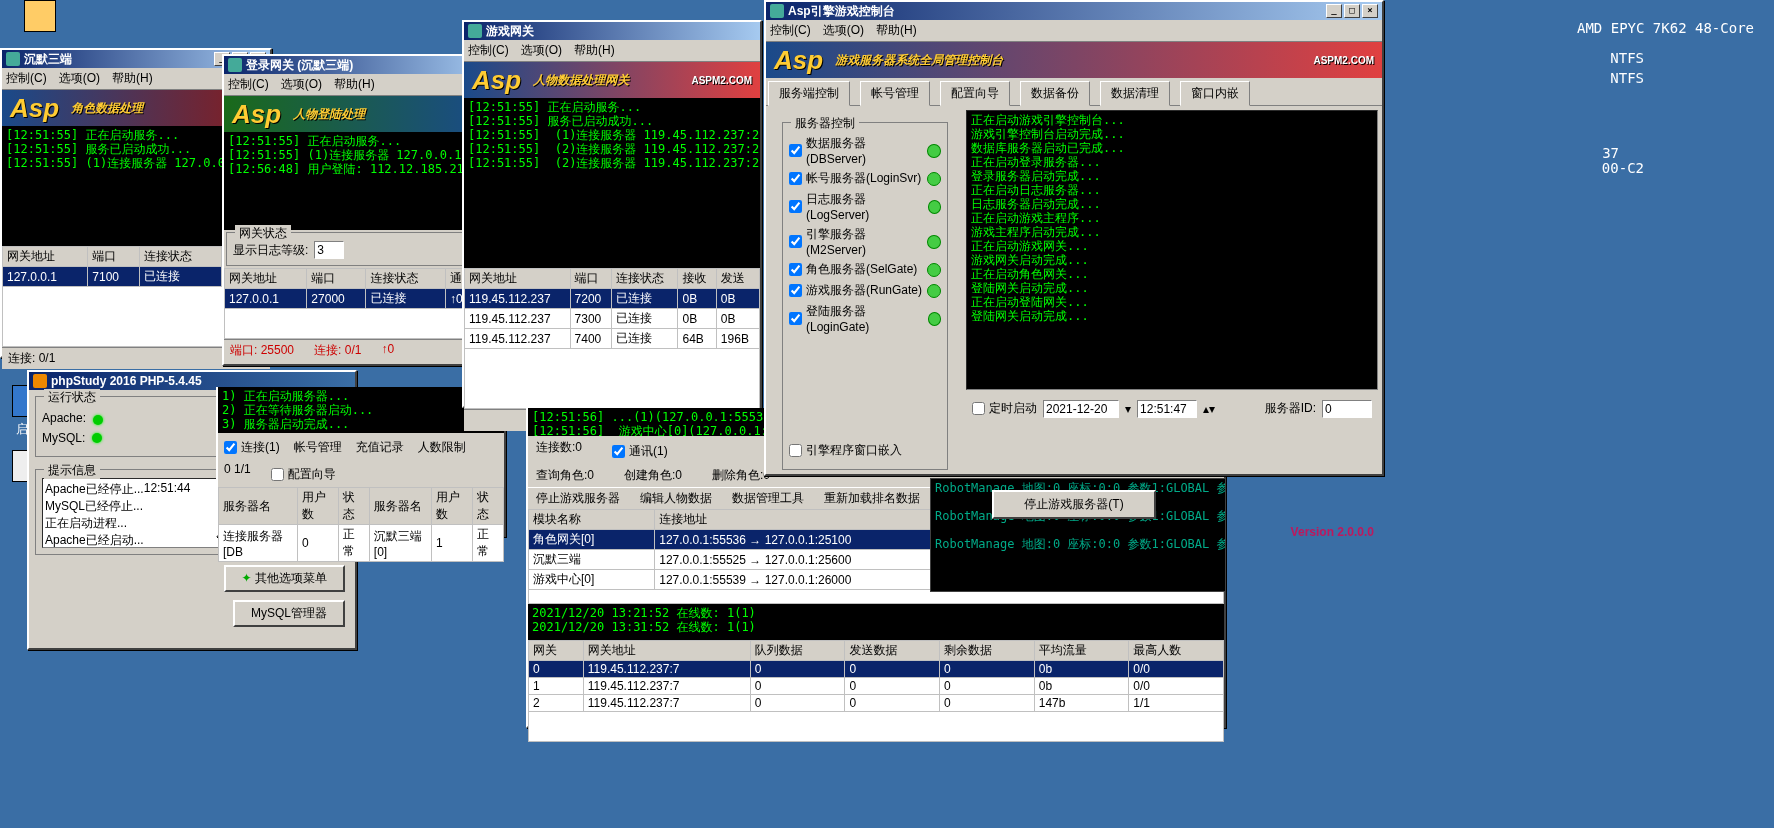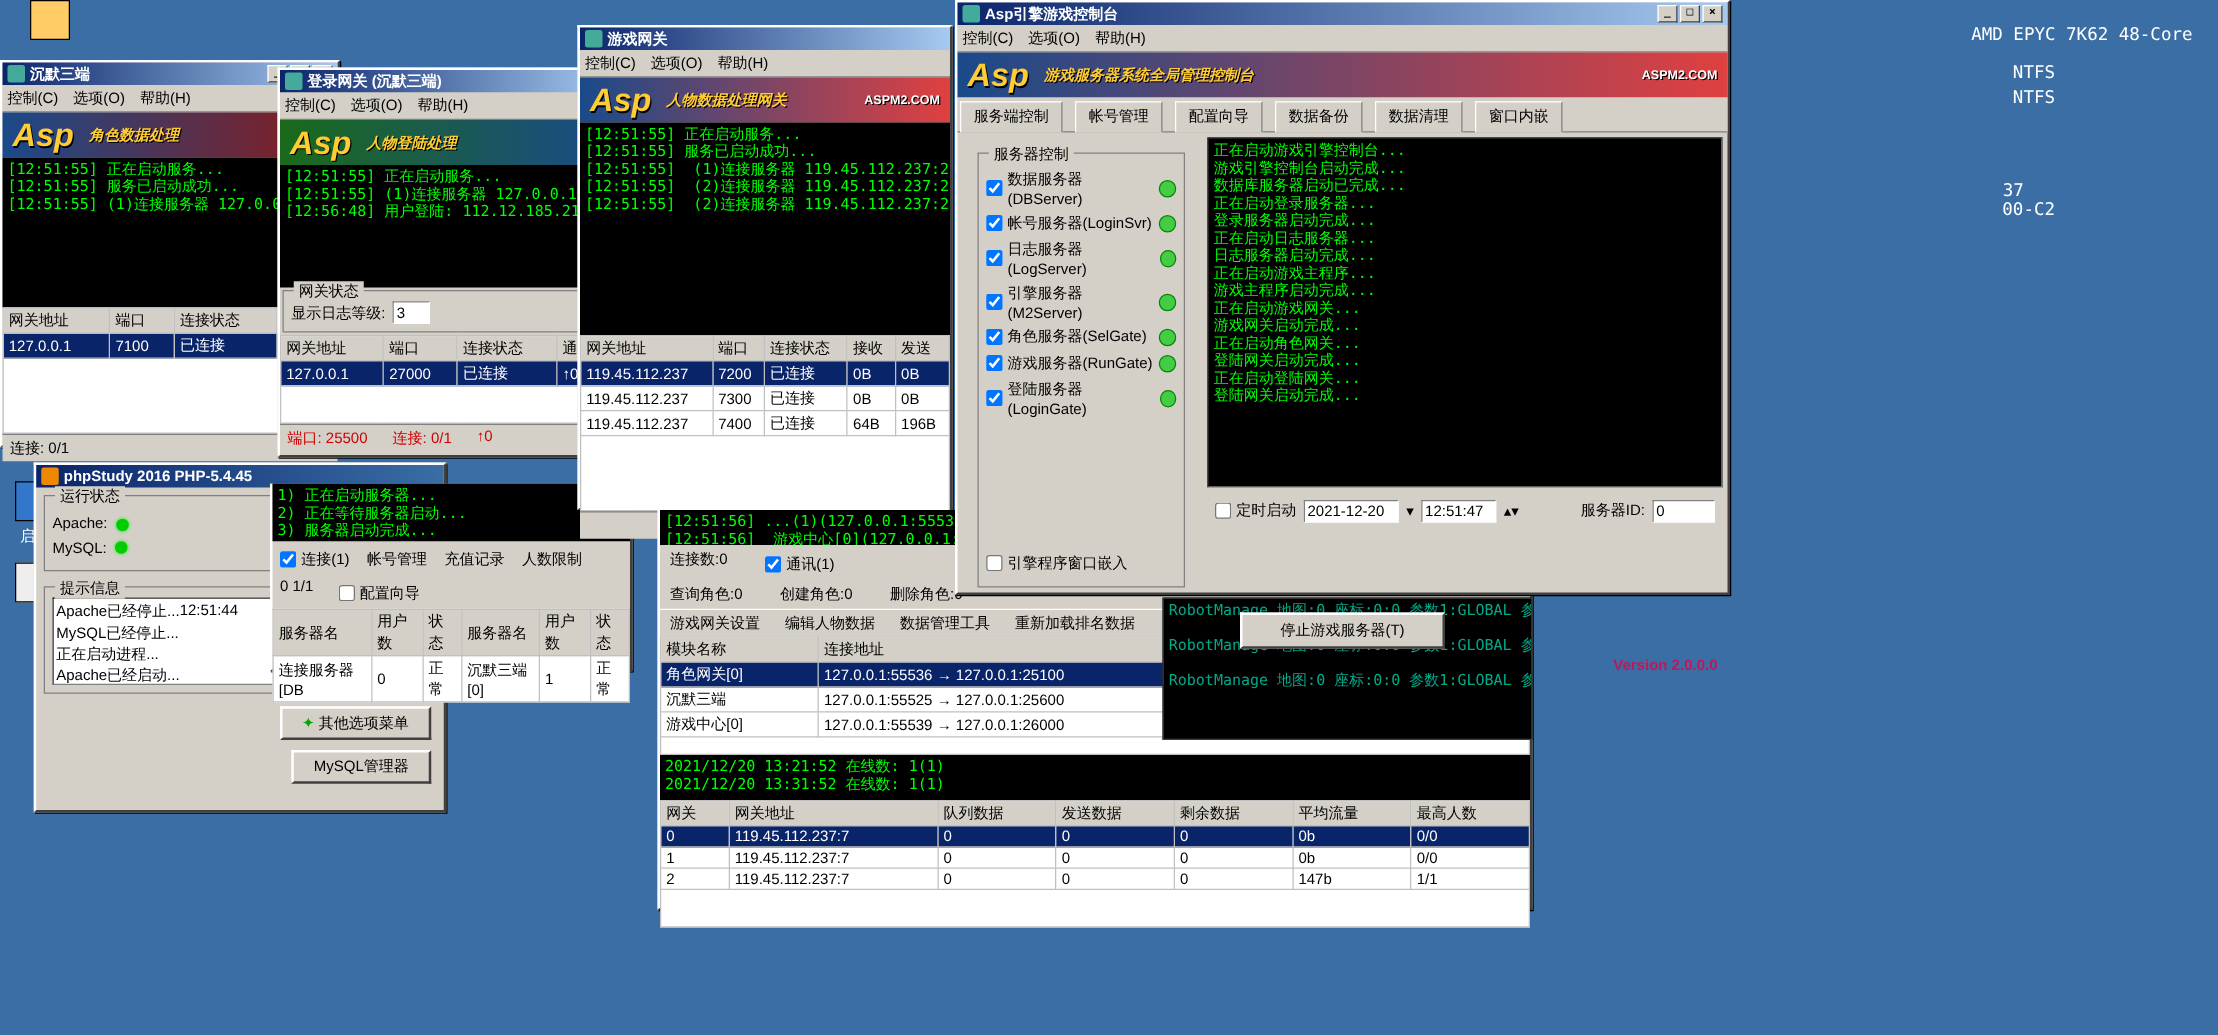--- a/index.html
+++ b/index.html
@@ -309,21 +309,21 @@
         <input type="checkbox" checked="" style="">
         <span>通讯(1)</span>
       </label>
     </div>
   <div style="padding:0 8px 3px;display:flex;gap:30px;background:#d4d0c8">
       <span>查询角色:0</span>
       <span>创建角色:0</span>
       <span>删除角色:0</span>
     </div>
   <div style="padding:2px 8px;display:flex;gap:20px;background:#d4d0c8;border-top:1px solid #fff">
-      <span>游戏网关设置</span>
+      <span>停止游戏服务器</span>
       <span>编辑人物数据</span>
       <span>数据管理工具</span>
       <span>重新加载排名数据</span>
     </div>
   <table>
       <thead>
         <tr>
           <th>模块名称</th>
           <th>连接地址</th>
           <th>数据通讯</th>

